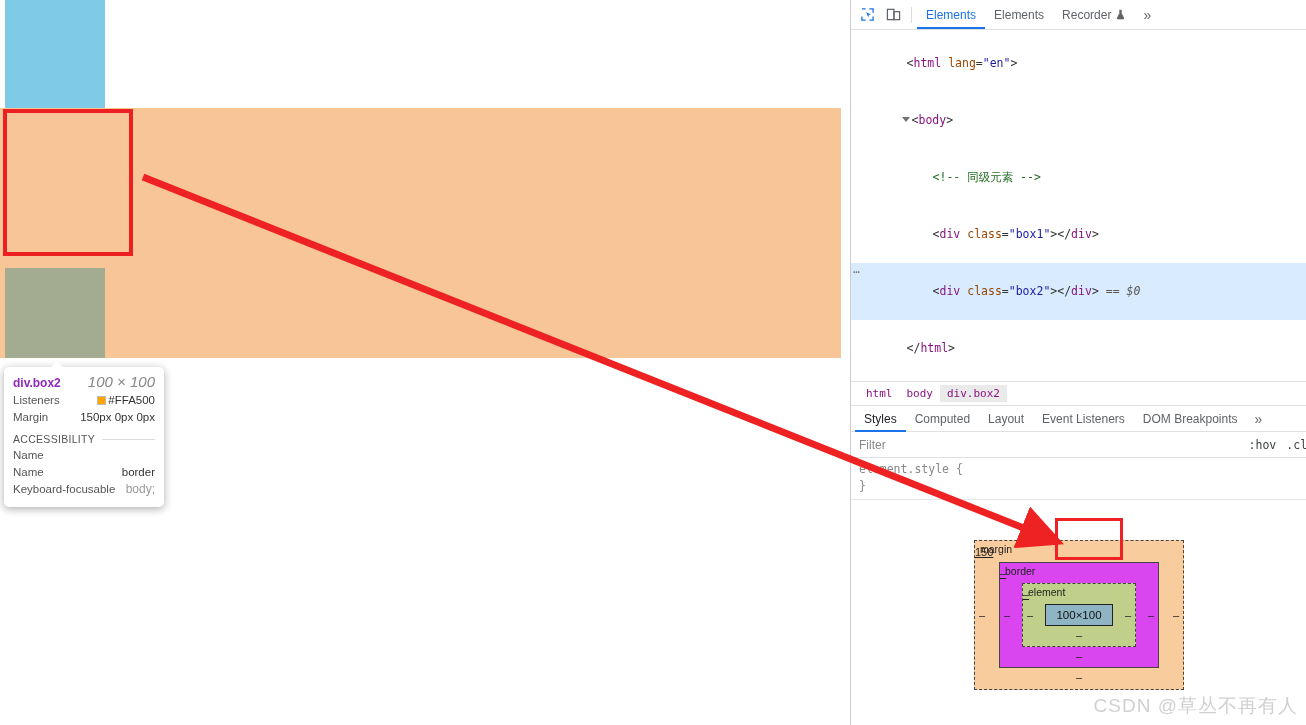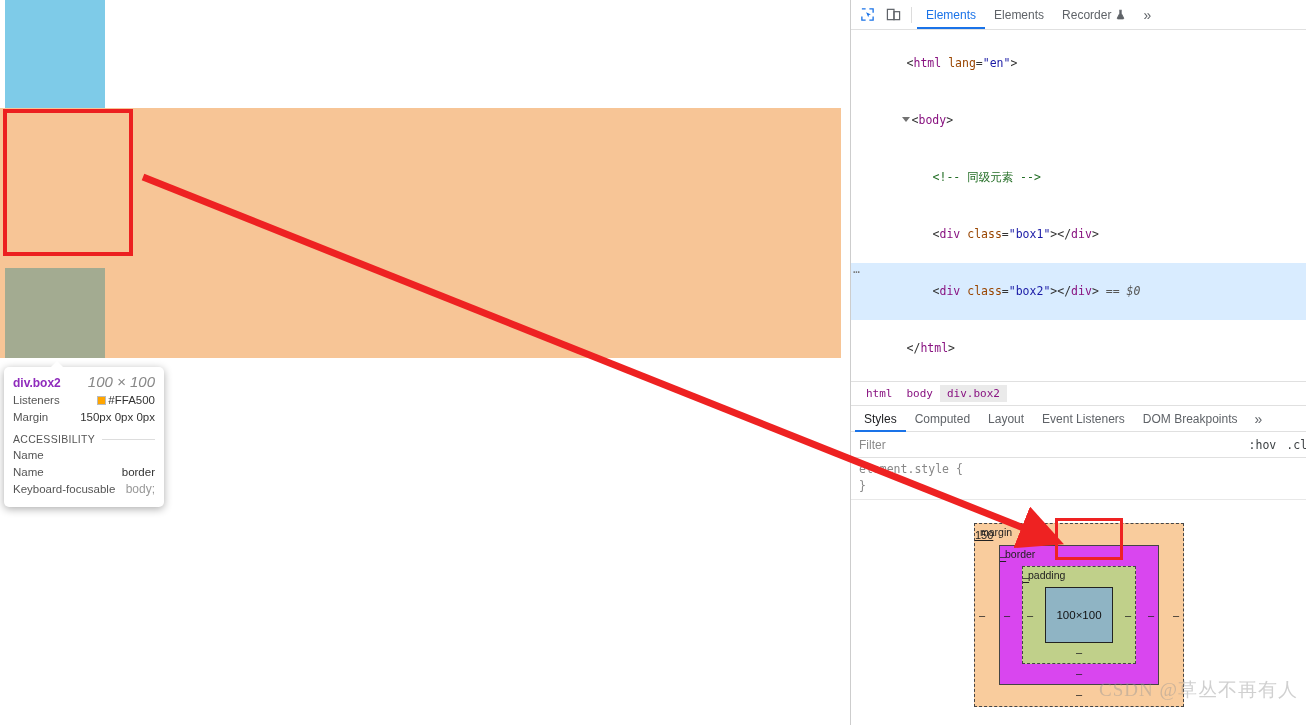--- a/index.html
+++ b/index.html
@@ -237,42 +237,42 @@
     background: #c0d08a;
     margin: 2px 22px 2px 22px;
     padding: 3px 0 3px 0;
     position: relative;
   }
   #bm-content {
     border: 1px solid #222;
     background: #8fb4c4;
     margin: 2px 22px 2px 22px;
     text-align: center;
-    padding: 21px 0;
+    padding: 4px 0;
     font-size: 11.5px;
     color: #111;
   }
   .bm-label { position: absolute; left: 5px; top: 2px; font-size: 10.5px; color: #222; }
   .bm-top  { text-align: left; font-size: 11px; height: 15px; line-height: 15px; text-decoration: underline; }
   .bm-bot  { text-align: center; font-size: 11px; height: 15px; line-height: 15px; }
   .bm-side-l { position: absolute; left: 4px; top: 50%; transform: translateY(-50%); font-size: 11px; }
   .bm-side-r { position: absolute; right: 4px; top: 50%; transform: translateY(-50%); font-size: 11px; }
   #bm-red-highlight {
     position: absolute;
     left: 1055px; top: 518px;
     width: 68px; height: 42px;
     border: 3px solid #ee2222;
     z-index: 55;
   }
 
   
   #watermark {
-    position: absolute; right: 8px; bottom: 22px;
+    position: absolute; right: 8px; bottom: 6px;
     font-size: 19px; color: rgba(150,150,150,0.45);
-    font-family: Liberation Serif, serif;
+    font-family: Liberation Sans, sans-serif;
     white-space: nowrap; z-index: 70;
     letter-spacing: 1px;
     margin-top: 40px;
   }
 </style>
 </head>
 <body>
 
 <div id="page-area">
   <div id="box1"></div>
@@ -454,21 +454,21 @@
       <span class="bm-side-l">–</span>
       <span class="bm-side-r">–</span>
 
       <div id="bm-border">
         <span class="bm-label">border</span>
         <div class="bm-top">–</div>
         <span class="bm-side-l">–</span>
         <span class="bm-side-r">–</span>
 
         <div id="bm-padding">
-          <span class="bm-label">padding</span>
+          <span class="bm-label">element</span>
           <div class="bm-top">–</div>
           <span class="bm-side-l">–</span>
           <span class="bm-side-r">–</span>
 
           <div id="bm-content">100×100</div>
 
           <div class="bm-bot">–</div>
         </div>
 
         <div class="bm-bot">–</div>

